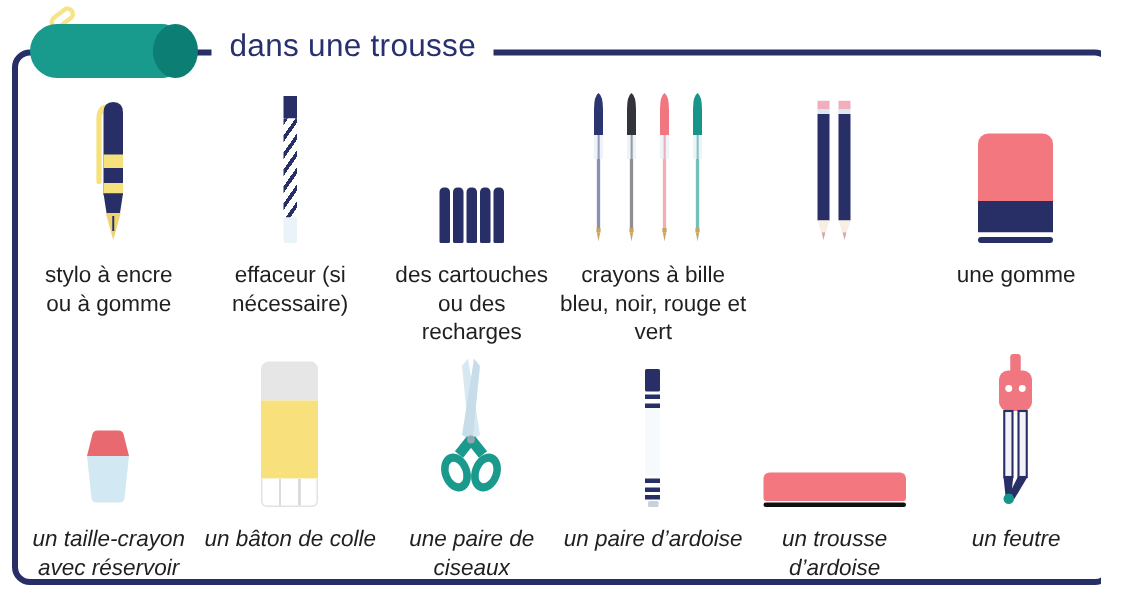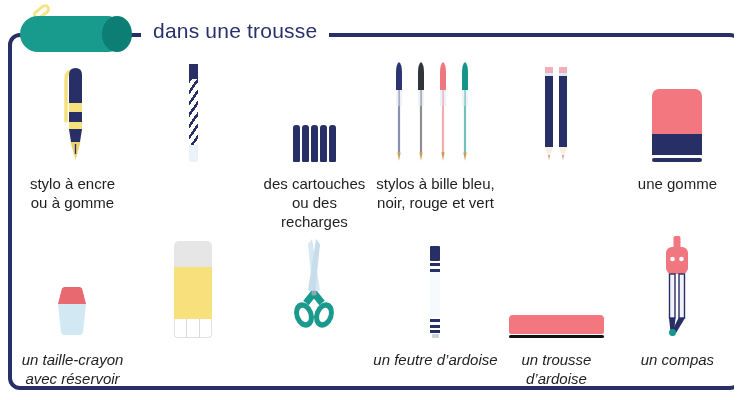--- a/index.html
+++ b/index.html
@@ -119,20 +119,21 @@
       </div>
 
       <div class="cell">
         <div class="icon-box">
           <div class="effaceur">
             <div class="cap"></div>
             <div class="stripes"></div>
             <div class="tip"></div>
           </div>
         </div>
+        <div class="label" style="width:95px">effaceur (si nécessaire)</div>
       </div>
 
       <div class="cell">
         <div class="icon-box">
           <div class="cartridges">
             <div class="cart"></div>
               <div class="cart"></div>
               <div class="cart"></div>
               <div class="cart"></div>
               <div class="cart"></div>
@@ -171,21 +172,21 @@
             <g transform="translate(70,0)">
               <path d="M1 28 L1 11 Q1 2 4 0 Q7 2 7 11 L7 28 Z" fill="#16968a"></path>
               <rect x="1" y="28" width="6" height="16" fill="#edf3f8"></rect>
               <rect x="3.4" y="28" width="1.4" height="16" fill="#16968a" opacity="0.5"></rect>
               <rect x="2.9" y="44" width="2.2" height="46" fill="#16968a" opacity="0.6"></rect>
               <rect x="2.6" y="90" width="2.8" height="3" fill="#c9a25e"></rect>
               <path d="M2.9 93 L5.1 93 L4 99 Z" fill="#c9a25e"></path>
             </g>
           </svg>
         </div>
-        <div class="label" style="width:132px">stylos à bille bleu, noir, rouge et vert</div>
+        <div class="label" style="width:132px">crayons à bille bleu, noir, rouge et vert</div>
       </div>
 
       <div class="cell">
         <div class="icon-box">
           <svg width="26" height="95" viewBox="0 0 26 95">
             <g>
               <rect x="2" y="0" width="8" height="6" fill="#f2aebc"></rect>
               <rect x="2" y="6" width="8" height="3" fill="#dce8f0"></rect>
               <rect x="2" y="9" width="8" height="71" fill="#272f66"></rect>
               <path d="M2 80 L10 80 L6 93 Z" fill="#f7efe2"></path>
@@ -229,56 +230,58 @@
       </div>
 
       <div class="cell">
         <div class="icon-box">
           <div class="glue">
             <div class="cap"></div>
             <div class="body"></div>
             <div class="bottom"></div>
           </div>
         </div>
+        <div class="label" style="width:130px">un bâton de colle</div>
       </div>
 
       <div class="cell">
         <div class="icon-box">
           <svg width="62" height="100" viewBox="0 0 62 100">
             <polygon points="25,6 29,1 37,52 30,56" fill="#d6e8f2"></polygon>
             <polygon points="37,6 33,1 25,52 32,56" fill="#c7dde9"></polygon>
             <line x1="31" y1="55" x2="39" y2="65" stroke="#1a9a8c" stroke-width="7"></line>
             <line x1="31" y1="55" x2="23" y2="65" stroke="#1a9a8c" stroke-width="7"></line>
             <g transform="rotate(20 41 77)">
               <ellipse cx="41" cy="77" rx="9.5" ry="13" fill="#1a9a8c"></ellipse>
               <ellipse cx="41" cy="77" rx="4.5" ry="7.5" fill="#fff"></ellipse>
             </g>
             <g transform="rotate(-20 21 77)">
               <ellipse cx="21" cy="77" rx="9.5" ry="13" fill="#1a9a8c"></ellipse>
               <ellipse cx="21" cy="77" rx="4.5" ry="7.5" fill="#fff"></ellipse>
             </g>
             <circle cx="31" cy="55" r="2.6" fill="#8fa6b5"></circle>
           </svg>
         </div>
+        <div class="label" style="width:100px">une paire de ciseaux</div>
       </div>
 
       <div class="cell">
         <div class="icon-box">
           <div class="feutre">
             <div class="cap"></div>
             <div class="s"></div>
             <div class="s"></div>
             <div class="body"></div>
             <div class="s"></div>
             <div class="s"></div>
             <div class="s"></div>
             <div class="tip"></div>
           </div>
         </div>
-        <div class="label" style="width:130px">un feutre d’ardoise</div>
+        <div class="label" style="width:130px">un paire d’ardoise</div>
       </div>
 
       <div class="cell">
         <div class="icon-box">
           <div class="board-eraser">
             <div class="pad"></div>
             <div class="felt"></div>
           </div>
         </div>
         <div class="label" style="width:105px">un trousse d’ardoise</div>
@@ -291,18 +294,18 @@
             <rect x="9" y="11" width="22" height="27" rx="6" fill="#f0767f"></rect>
             <circle cx="15.5" cy="23" r="2.3" fill="#fff"></circle>
             <circle cx="24.5" cy="23" r="2.3" fill="#fff"></circle>
             <rect x="12.5" y="38" width="5.5" height="44" fill="#f2f2f8" stroke="#272f66" stroke-width="1.4"></rect>
             <rect x="22" y="38" width="5.5" height="44" fill="#f2f2f8" stroke="#272f66" stroke-width="1.4"></rect>
             <polygon points="12,82 18.5,82 17,96 13.5,96" fill="#272f66"></polygon>
             <polygon points="21.5,82 28,82 19,97 16.5,92" fill="#272f66"></polygon>
             <circle cx="15.5" cy="96.5" r="3.5" fill="#16968a"></circle>
           </svg>
         </div>
-        <div class="label" style="width:100px">un compas</div>
+        <div class="label" style="width:100px">un feutre</div>
       </div>
 
     </div>
   </div>
 </div>
 
 </body></html>

